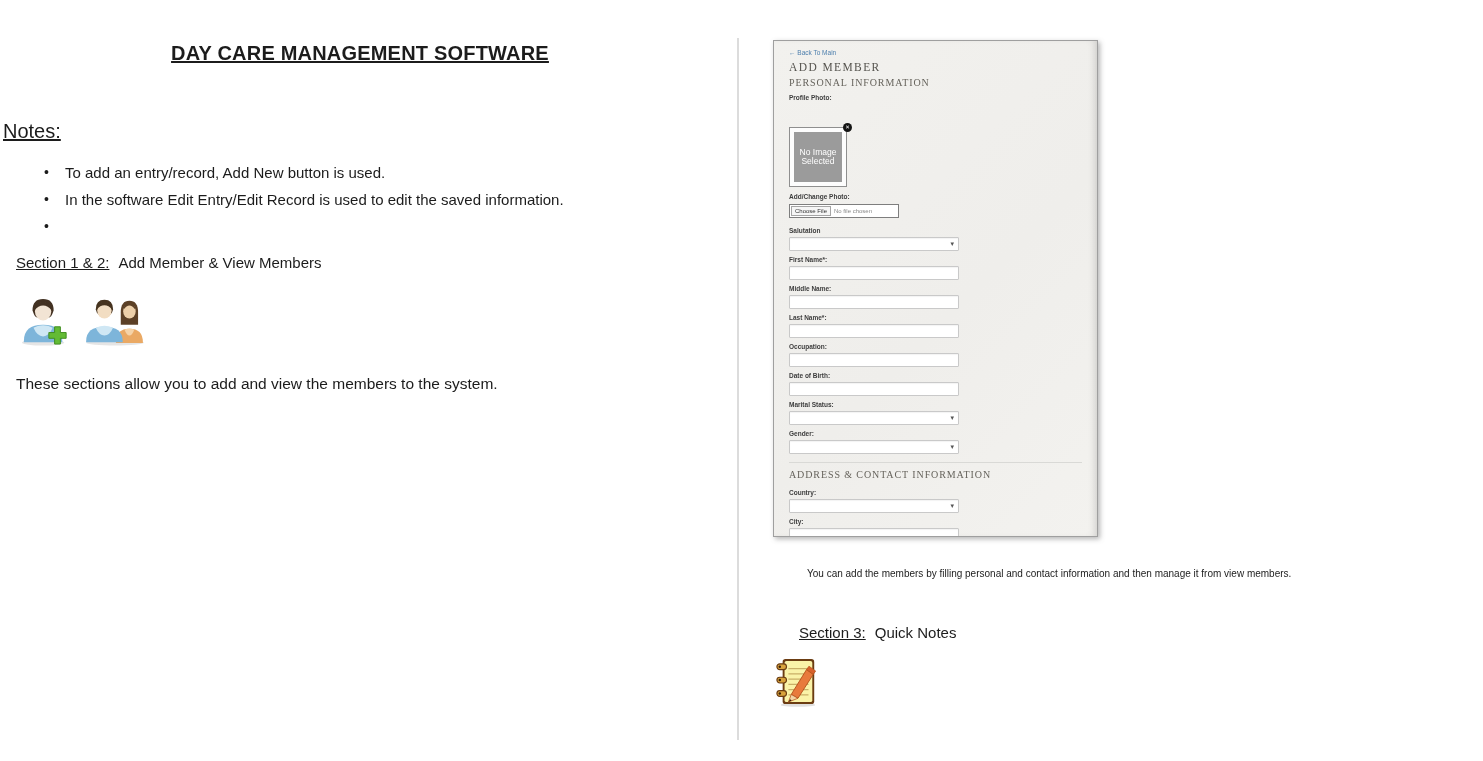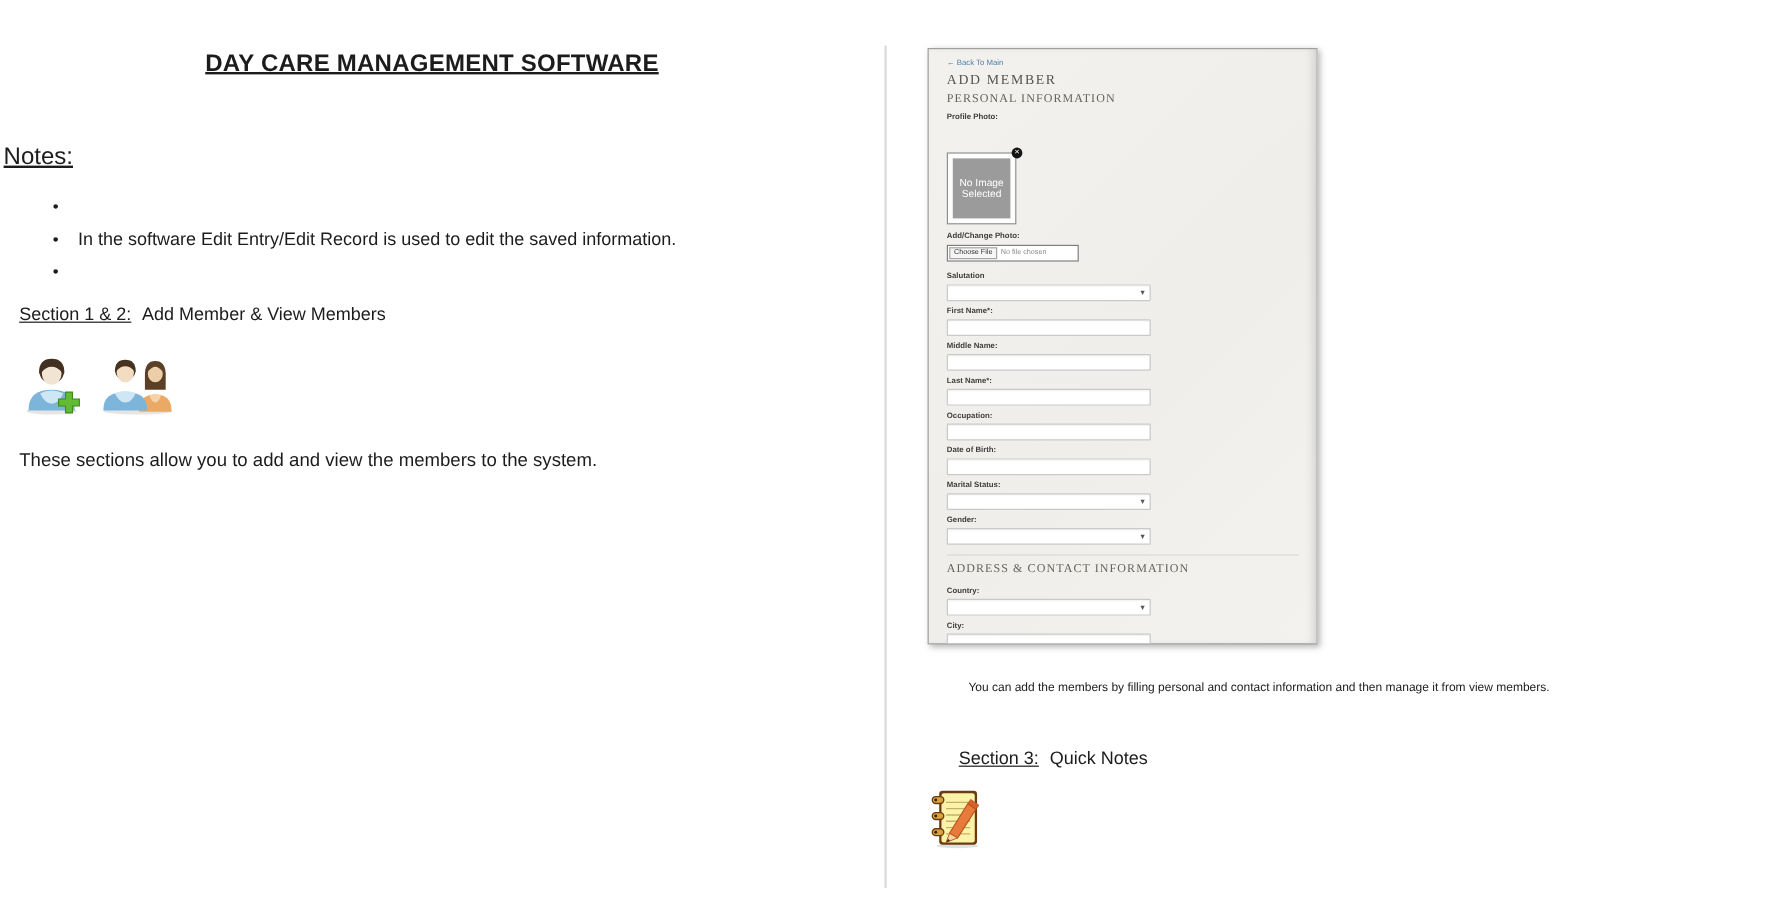--- a/index.html
+++ b/index.html
@@ -91,20 +91,21 @@
 </head>
 <body>
 
 <h1 class="doc-title">DAY CARE MANAGEMENT SOFTWARE</h1>
 
 <div class="notes-heading">Notes:</div>
 
 <ul class="bullets">
   <li>
       <span class="dot">•</span>
+      <span>To add an entry/record, Add New button is used.</span>
     </li>
   <li>
       <span class="dot">•</span>
       <span>In the software Edit Entry/Edit Record is used to edit the saved information.</span>
     </li>
   <li>
       <span class="dot">•</span>
     </li>
 </ul>
 

